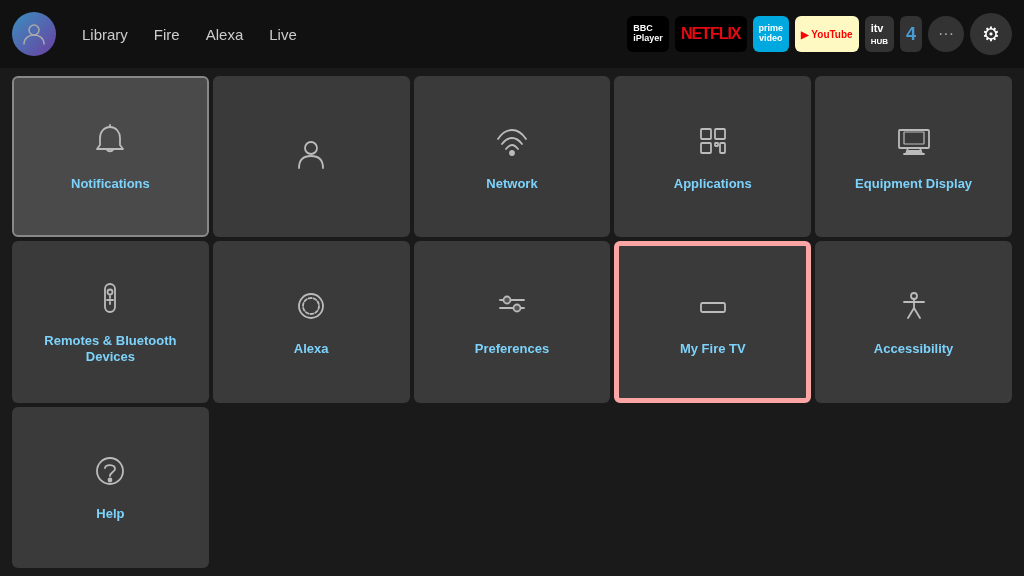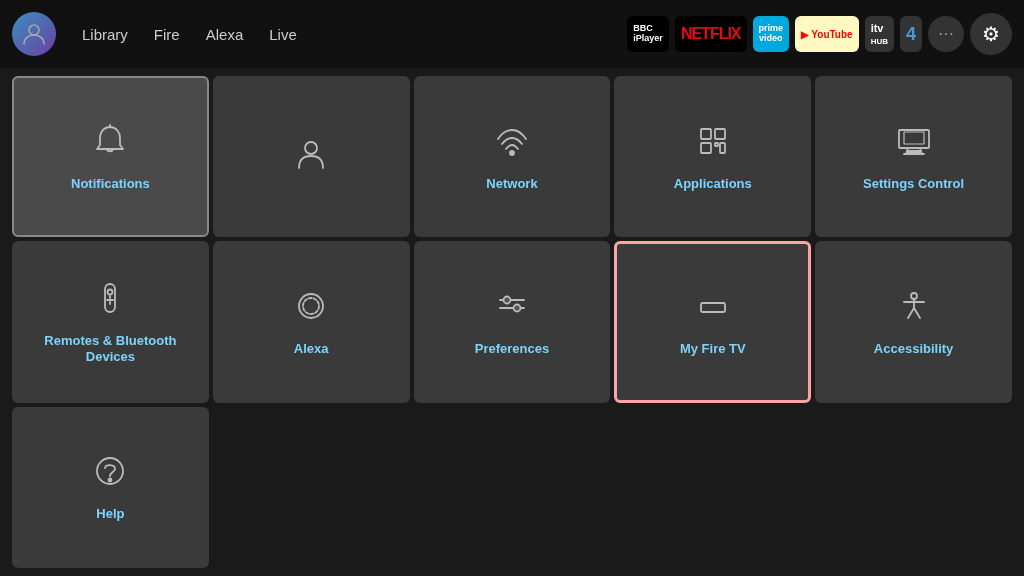--- a/index.html
+++ b/index.html
@@ -116,21 +116,21 @@
       gap: 10px;
       cursor: pointer;
       position: relative;
       transition: background 0.1s;
     }
     .grid-item.focused {
       background: #4a4a4a;
       border: 2px solid #888;
     }
     .grid-item.red-border {
-      border: 3px solid #fca5a5;
+      border: 5px solid #fca5a5;
     }
     .grid-item .icon-wrap {
       font-size: 32px;
       color: #ccc;
       line-height: 1;
     }
     .grid-item .item-label {
       font-size: 13px;
       color: #7dd3fc;
       text-align: center;
@@ -224,21 +224,21 @@
   </div>
     <div class="grid-item">
     <div class="icon-wrap"><svg class="icon-svg" viewBox="0 0 40 40">
           <rect x="5" y="9" width="30" height="18" rx="1"></rect>
           <rect x="10" y="11" width="20" height="12" rx="0.5" stroke-width="1.2"></rect>
           <line x1="14" y1="27" x2="12" y2="33"></line>
           <line x1="26" y1="27" x2="28" y2="33"></line>
           <line x1="10" y1="33" x2="30" y2="33"></line>
           <rect x="14" y="30" width="12" height="2" rx="0.5"></rect>
         </svg></div>
-    <div class="item-label">Settings Control</div>
+    <div class="item-label">Equipment Display</div>
   </div>
     <div class="grid-item">
     <div class="icon-wrap"><svg class="icon-svg" viewBox="0 0 40 40">
           <rect x="15" y="6" width="10" height="28" rx="5"></rect>
           <circle cx="20" cy="14" r="2.5"></circle>
           <line x1="20" y1="18" x2="20" y2="20"></line>
           <line x1="17" y1="22" x2="23" y2="22"></line>
           <line x1="20" y1="24" x2="20" y2="26"></line>
         </svg></div>
     <div class="item-label">Remotes &amp; Bluetooth Devices</div>

